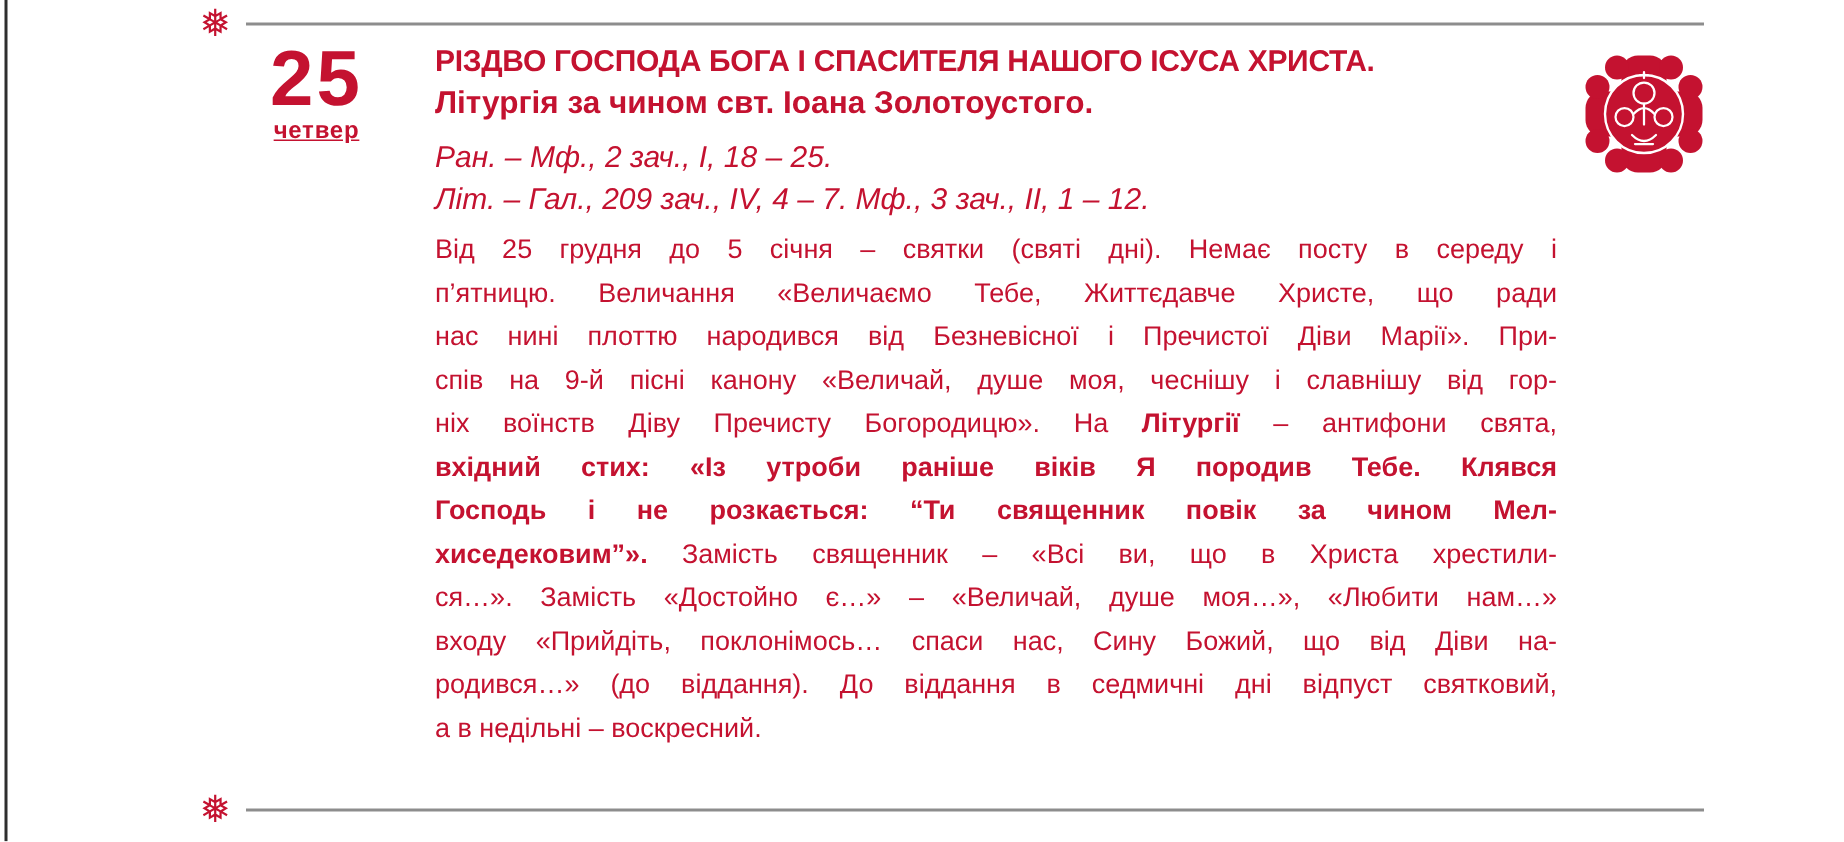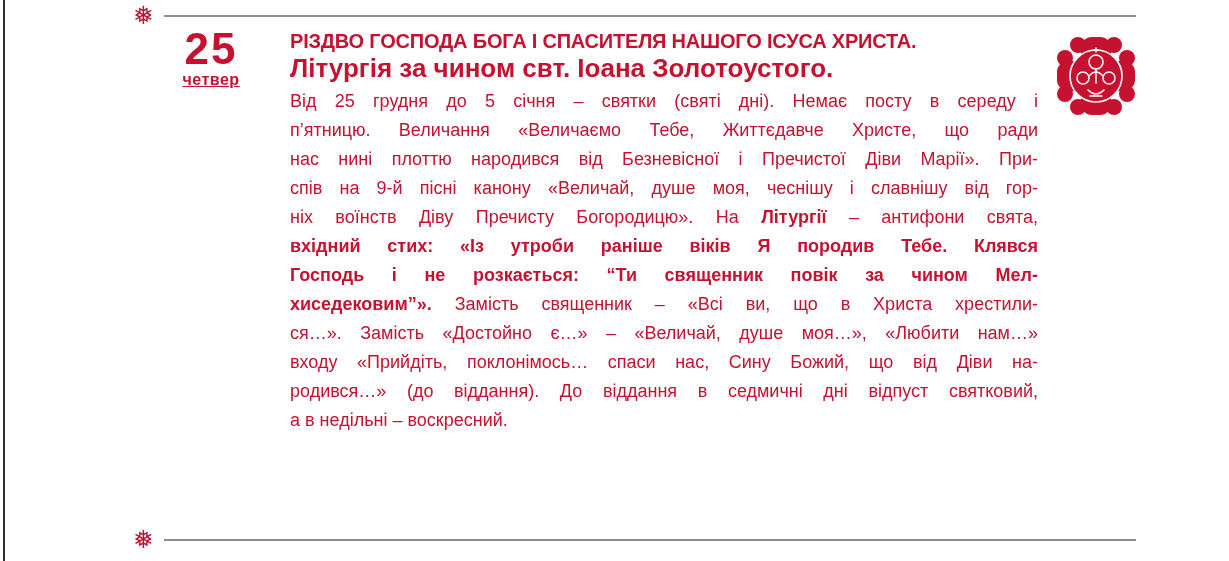--- a/index.html
+++ b/index.html
@@ -7,25 +7,25 @@
         font-family:"Liberation Sans",sans-serif;overflow:hidden;}
   .edge-line{position:absolute;left:3px;top:0;width:2px;height:561px;background:#2e2e2e;}
   .rule{position:absolute;height:2px;background:#8d8d8d;}
   .rule-top{left:164px;top:15px;width:972px;}
   .rule-bottom{left:164px;top:539px;width:972px;}
   .snowflake{position:absolute;color:#C41230;font-family:"DejaVu Sans",sans-serif;
              font-size:25px;line-height:1;}
   .snowflake-top{left:133px;top:3px;}
   .snowflake-bottom{left:133px;top:527px;}
   .date-block{position:absolute;left:152px;top:27px;width:118px;text-align:center;color:#C41230;}
-  .day{font-size:44px;font-weight:700;line-height:1;letter-spacing:2px;}
+  .day{font-size:52px;font-weight:700;line-height:1;letter-spacing:2px;}
   .weekday{font-size:16px;font-weight:700;margin-top:0;letter-spacing:.5px;text-decoration:underline;}
   .content{position:absolute;left:290px;top:28px;width:748px;color:#C41230;}
   .title{font-size:20px;font-weight:700;line-height:27px;white-space:nowrap;letter-spacing:-.2px;}
-  .subtitle{font-size:26px;font-weight:700;line-height:27px;}
+  .subtitle{font-size:21px;font-weight:700;line-height:27px;}
   .readings{margin-top:9px;font-size:20px;font-style:italic;line-height:28px;}
   .body{margin-top:5px;font-size:18px;line-height:29px;}
   .body-line{text-align:justify;text-align-last:justify;}
   .body-line.last{text-align-last:left;}
   .b{font-weight:700;}
   .cross{position:absolute;left:1052px;top:32px;width:88px;height:88px;}
 </style>
 </head>
 <body>
 
@@ -37,20 +37,24 @@
   <div class="rule rule-top"></div>
 
   <div class="date-block">
     <div class="day">25</div>
     <div class="weekday">четвер</div>
   </div>
 
   <div class="content">
     <div class="title">РІЗДВО ГОСПОДА БОГА І СПАСИТЕЛЯ НАШОГО ІСУСА ХРИСТА.</div>
     <div class="subtitle">Літургія за чином свт. Іоана Золотоустого.</div>
+    <div class="readings">
+      <div>Ран. – Мф., 2 зач., І, 18 – 25.</div>
+      <div>Літ. – Гал., 209 зач., IV, 4 – 7. Мф., 3 зач., ІІ, 1 – 12.</div>
+    </div>
     <div class="body">
         <div class="body-line"><span>Від 25 грудня до 5 січня – святки (святі дні). Немає посту в середу і</span></div>
         <div class="body-line"><span>п’ятницю. Величання «Величаємо Тебе, Життєдавче Христе, що ради</span></div>
         <div class="body-line"><span>нас нині плоттю народився від Безневісної і Пречистої Діви Марії». При-</span></div>
         <div class="body-line"><span>спів на 9-й пісні канону «Величай, душе моя, чеснішу і славнішу від гор-</span></div>
         <div class="body-line"><span>ніх воїнств Діву Пречисту Богородицю». На </span><span class="b">Літургії</span><span> – антифони свята,</span></div>
         <div class="body-line"><span class="b">вхідний стих: «Із утроби раніше віків Я породив Тебе. Клявся</span></div>
         <div class="body-line"><span class="b">Господь і не розкається: “Ти священник повік за чином Мел-</span></div>
         <div class="body-line"><span class="b">хиседековим”».</span><span> Замість священник – «Всі ви, що в Христа хрестили-</span></div>
         <div class="body-line"><span>ся…». Замість «Достойно є…» – «Величай, душе моя…», «Любити нам…»</span></div>

